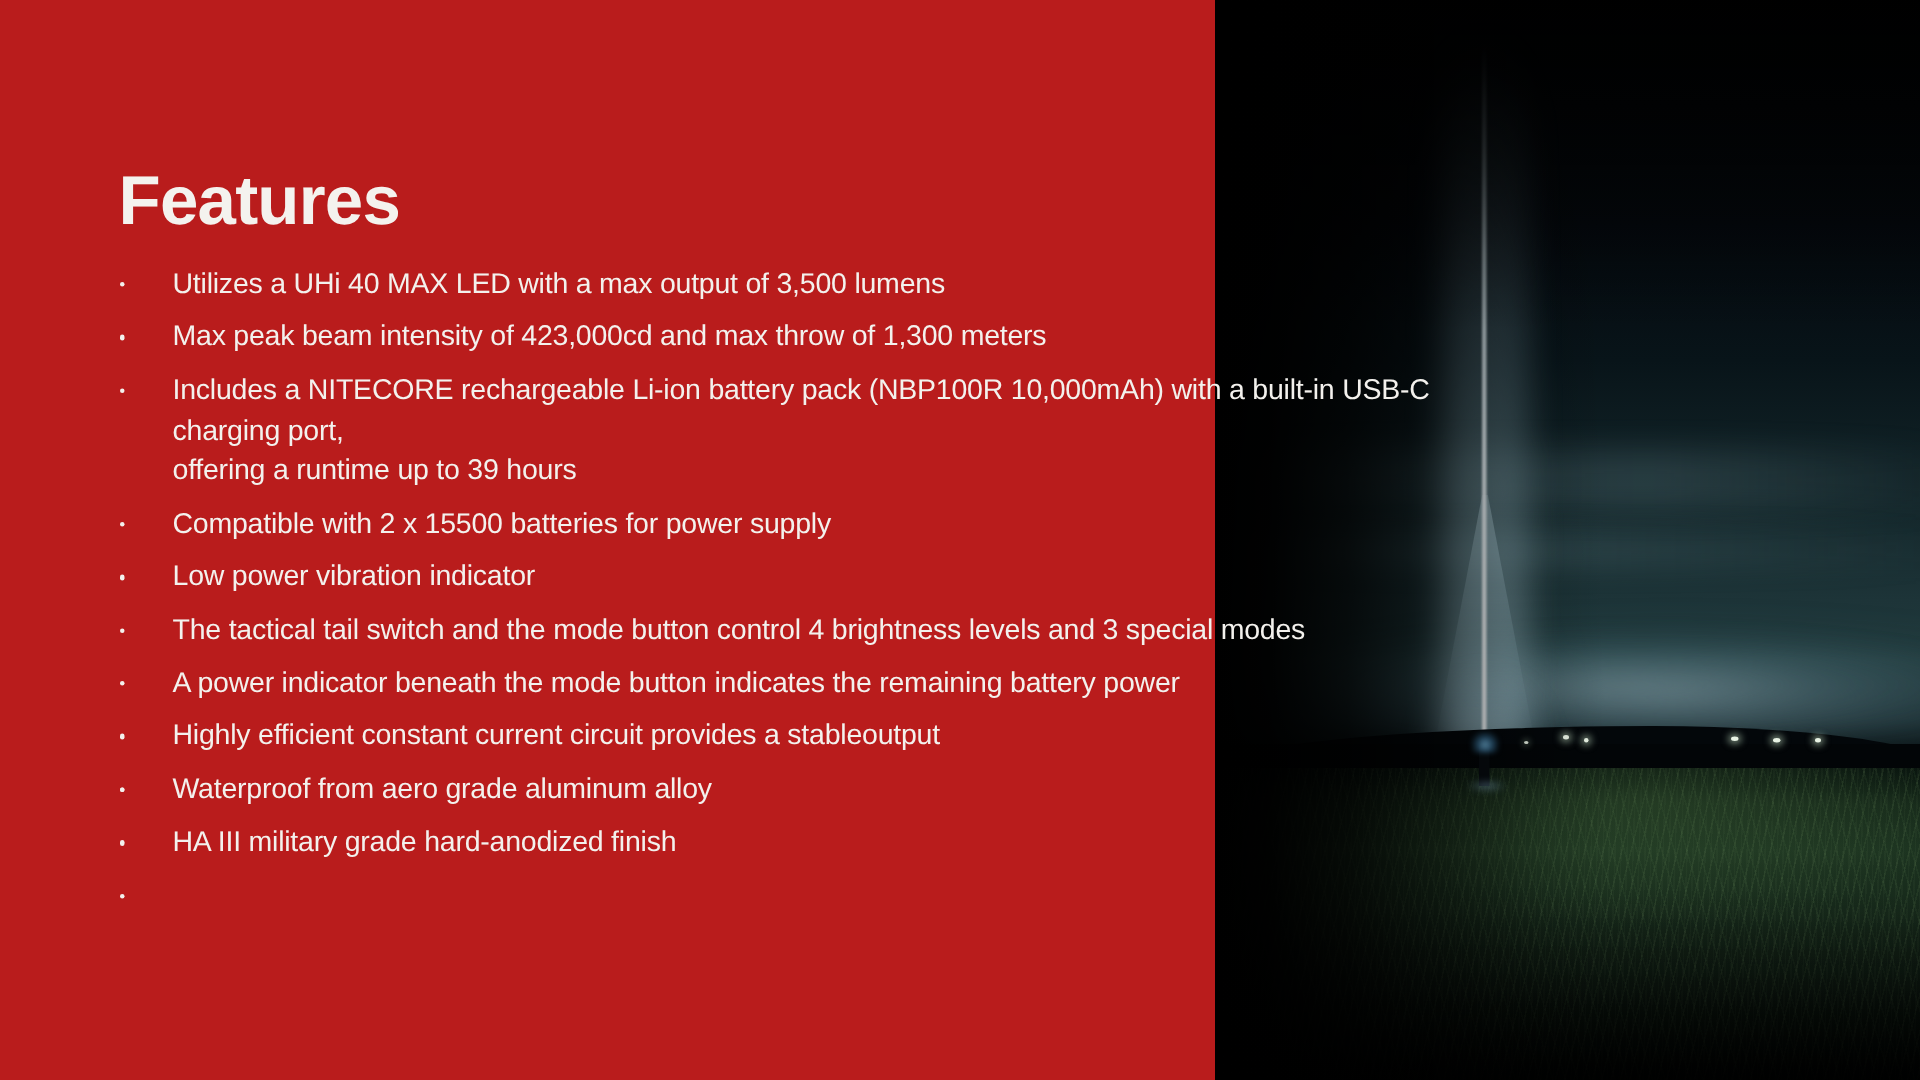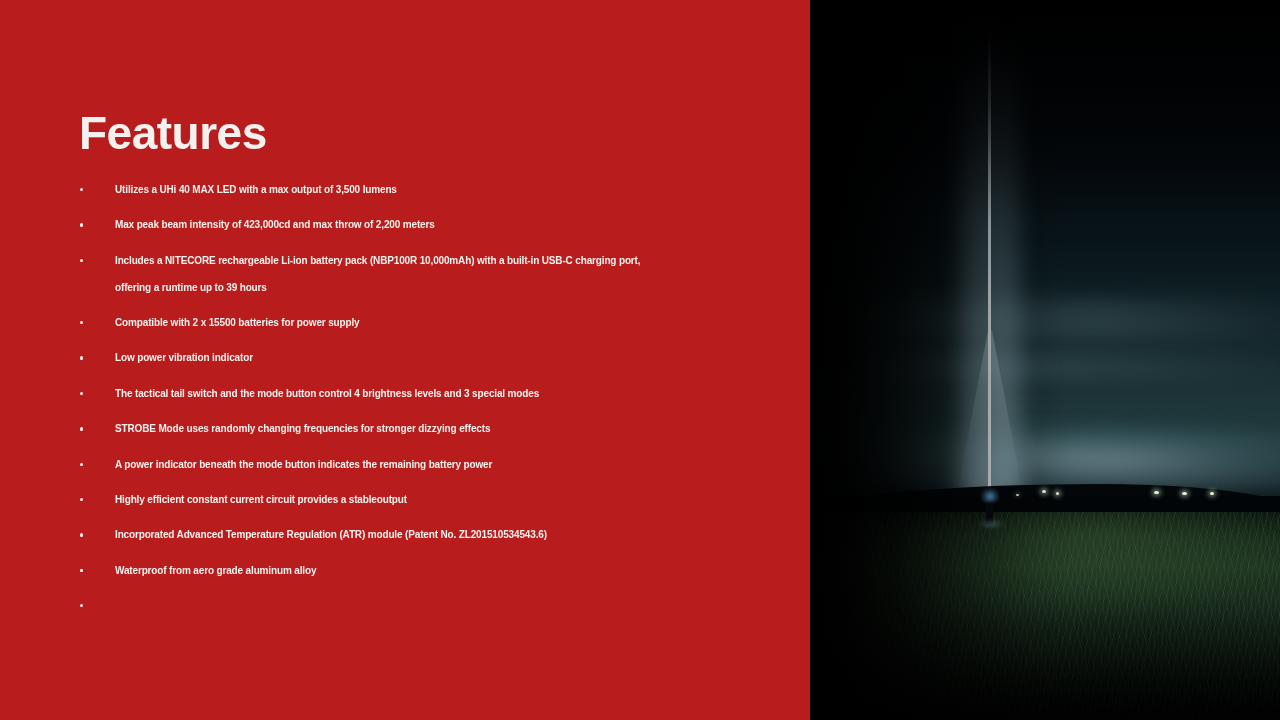--- a/index.html
+++ b/index.html
@@ -314,22 +314,22 @@
     width: 920px;
     margin: 0;
     padding: 0;
     list-style: none;
   }
 
   .feature-item {
     position: relative;
     padding-left: 36px;
     margin: 0 0 8.6px 0;
-    font-size: 10px;
-    font-weight: 700;
+    font-size: 19px;
+    font-weight: 400;
     line-height: 26.8px;
     color: #f3f1ed;
     letter-spacing: -0.15px;
     white-space: pre-line;
   }
 
   .feature-item .bullet {
     position: absolute;
     left: 1px;
     top: 11px;
@@ -377,29 +377,28 @@
 
     <div class="fade-top"></div>
     <div class="fade-bottom"></div>
     <div class="fade-left"></div>
   </div>
 
   <div class="content">
     <h1 class="page-title">Features</h1>
     <ul class="feature-list">
         <li class="feature-item"><span class="bullet"></span><span>Utilizes a UHi 40 MAX LED with a max output of 3,500 lumens</span></li>
-        <li class="feature-item"><span class="bullet"></span><span>Max peak beam intensity of 423,000cd and max throw of 2,200 meters</span></li>
+        <li class="feature-item"><span class="bullet"></span><span>Max peak beam intensity of 423,000cd and max throw of 1,300 meters</span></li>
         <li class="feature-item"><span class="bullet"></span><span>Includes a NITECORE rechargeable Li-ion battery pack (NBP100R 10,000mAh) with a built-in USB-C charging port,
 offering a runtime up to 39 hours</span></li>
         <li class="feature-item"><span class="bullet"></span><span>Compatible with 2 x 15500 batteries for power supply</span></li>
         <li class="feature-item"><span class="bullet"></span><span>Low power vibration indicator</span></li>
         <li class="feature-item"><span class="bullet"></span><span>The tactical tail switch and the mode button control 4 brightness levels and 3 special modes</span></li>
-        <li class="feature-item"><span class="bullet"></span><span>STROBE Mode uses randomly changing frequencies for stronger dizzying effects</span></li>
         <li class="feature-item"><span class="bullet"></span><span>A power indicator beneath the mode button indicates the remaining battery power</span></li>
         <li class="feature-item"><span class="bullet"></span><span>Highly efficient constant current circuit provides a stableoutput</span></li>
-        <li class="feature-item"><span class="bullet"></span><span>Incorporated Advanced Temperature Regulation (ATR) module (Patent No. ZL201510534543.6)</span></li>
         <li class="feature-item"><span class="bullet"></span></li>
         <li class="feature-item"><span class="bullet"></span><span>Waterproof from aero grade aluminum alloy</span></li>
+        <li class="feature-item"><span class="bullet"></span><span>HA III military grade hard-anodized finish</span></li>
         <li class="feature-item"><span class="bullet"></span></li>
       </ul>
   </div>
 
 </div>
 
 </body></html>

